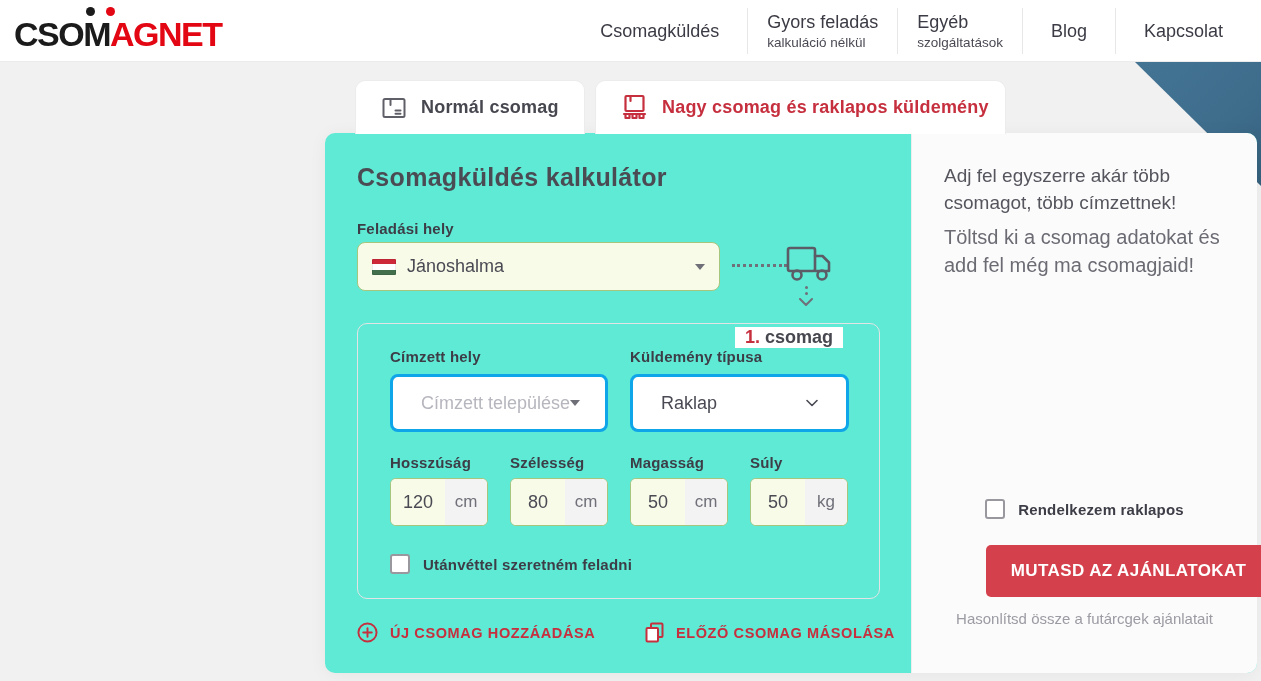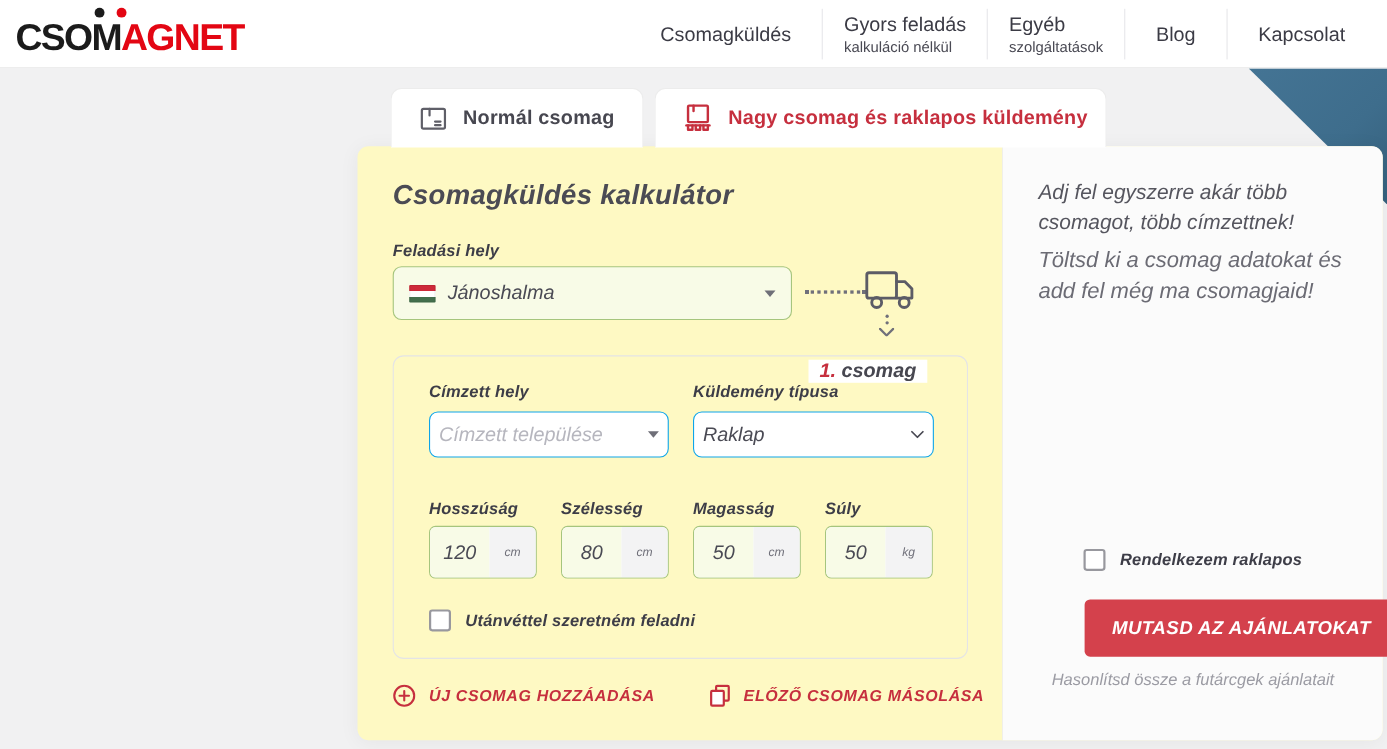--- a/index.html
+++ b/index.html
@@ -35,48 +35,48 @@
   .nav-sub{font-size:13.5px;color:#4a4a54;margin-top:2px;white-space:nowrap;}
   
   .corner-wedge{position:absolute;top:62px;right:0;width:126px;height:124px;background:linear-gradient(135deg,#447494 0%,var(--teal) 60%,#35607c 100%);clip-path:polygon(0 0,100% 0,100% 100%);z-index:1;}
   
   .tab{position:absolute;top:80px;height:54px;background:#fff;border:1px solid #ececec;border-bottom:none;border-radius:10px 10px 0 0;display:flex;align-items:center;padding-left:25px;gap:14px;z-index:3;cursor:pointer;}
   .tab-normal{left:355px;width:230px;}
   .tab-large{left:595px;width:411px;}
   .tab-label{font-size:18px;font-weight:bold;color:#474750;letter-spacing:.2px;white-space:nowrap;}
   .tab-large .tab-label{color:var(--accent);}
   
-  .card{position:absolute;left:325px;top:133px;width:932px;height:540px;background:#fef9c3;border-radius:10px;box-shadow:0 2px 18px rgba(0,0,0,.05);z-index:2;font-style:italic;}
+  .card{position:absolute;left:325px;top:133px;width:932px;height:540px;background:#5eead4;border-radius:10px;box-shadow:0 2px 18px rgba(0,0,0,.05);z-index:2;}
   .form-title{position:absolute;left:32px;top:30px;font-size:25px;font-weight:bold;color:#4b4b54;letter-spacing:.3px;}
   .field-label{font-size:15px;font-weight:bold;color:#3d3d47;letter-spacing:.2px;white-space:nowrap;}
   .origin-label{position:absolute;left:32px;top:87px;}
   .origin-select{position:absolute;left:32px;top:109px;width:363px;height:49px;background:var(--green-bg);border:1px solid var(--green-border);border-radius:8px;display:flex;align-items:center;padding:0 14px;cursor:pointer;}
   .flag{width:24px;height:16px;margin-right:11px;border-radius:1px;background:linear-gradient(#CE2939 0 33.3%,#ffffff 33.3% 66.6%,#436F4D 66.6%);box-shadow:inset 0 0 0 1px rgba(0,0,0,.08);}
   .origin-value{font-size:18px;color:#4a4a54;}
   .caret{margin-left:auto;width:0;height:0;border-left:5px solid transparent;border-right:5px solid transparent;border-top:6px solid #6f6f78;}
   .dotted-line{position:absolute;left:407px;top:131px;width:55px;height:0;border-top:3px dotted #70707a;}
   .truck{position:absolute;left:461px;top:112px;}
   .down-arrow{position:absolute;left:473px;top:153px;width:16px;display:flex;flex-direction:column;align-items:center;gap:3px;}
   .down-arrow .dot{width:3px;height:3px;border-radius:50%;background:#70707a;}
   
   .fieldset{position:absolute;left:32px;top:190px;width:523px;height:276px;border:1px solid #e4e4e6;border-radius:10px;}
   .legend{position:absolute;top:-13px;right:36px;background:#fff;padding:0 10px;font-size:18px;font-weight:bold;color:#474750;white-space:nowrap;margin-top:16px;}
   .legend-num{color:var(--accent);margin-right:5px;}
   .dest-label{position:absolute;left:32px;top:24px;}
   .type-label{position:absolute;left:272px;top:24px;}
-  .select{position:absolute;top:50px;height:42px;background:#fff;border:1px solid #0ea5e9;border-radius:8px;display:flex;align-items:center;padding:0 8px;cursor:pointer;}
+  .select{position:absolute;top:50px;height:58px;background:#fff;border:3px solid #0ea5e9;border-radius:8px;display:flex;align-items:center;padding:0 28px;cursor:pointer;}
   .dest-select{left:32px;width:218px;}
   .type-select{left:272px;width:219px;}
   .placeholder{font-size:18px;color:#b6b6be;white-space:nowrap;}
   .select-value{font-size:18px;color:#4a4a54;white-space:nowrap;}
   .chevron{margin-left:auto;}
   .dim-label{position:absolute;top:130px;}
   .dim-input{position:absolute;top:154px;width:98px;height:48px;border:1px solid var(--green-border);border-radius:6px;overflow:hidden;display:flex;background:#fff;}
   .dim-value{flex:1;background:var(--green-bg);display:flex;align-items:center;justify-content:center;font-size:18px;color:#4a4a54;}
-  .dim-unit{width:42px;background:#f3f3f4;display:flex;align-items:center;justify-content:center;font-size:11px;color:#70707a;}
+  .dim-unit{width:42px;background:#f3f3f4;display:flex;align-items:center;justify-content:center;font-size:17px;color:#70707a;}
   .c1{left:32px;} .c2{left:152px;} .c3{left:272px;} .c4{left:392px;}
   .cod-row{position:absolute;left:32px;top:230px;display:flex;align-items:center;gap:13px;}
   .checkbox{width:20px;height:20px;border:2px solid #98989e;border-radius:3px;background:#fff;cursor:pointer;flex:none;}
   
   .action-link{position:absolute;top:489px;display:flex;align-items:center;gap:12px;color:var(--accent);font-weight:bold;font-size:14.5px;letter-spacing:.6px;cursor:pointer;white-space:nowrap;}
   .link-add{left:32px;}
   .link-copy{left:320px;}
   
   .sidebar{position:absolute;left:586px;top:0;bottom:0;width:346px;background:#fbfbfb;border-left:1px solid #ededed;border-radius:0 10px 10px 0;}
   .sb-heading{position:absolute;left:32px;top:30px;width:292px;font-size:19px;color:#55555e;line-height:1.4;}

